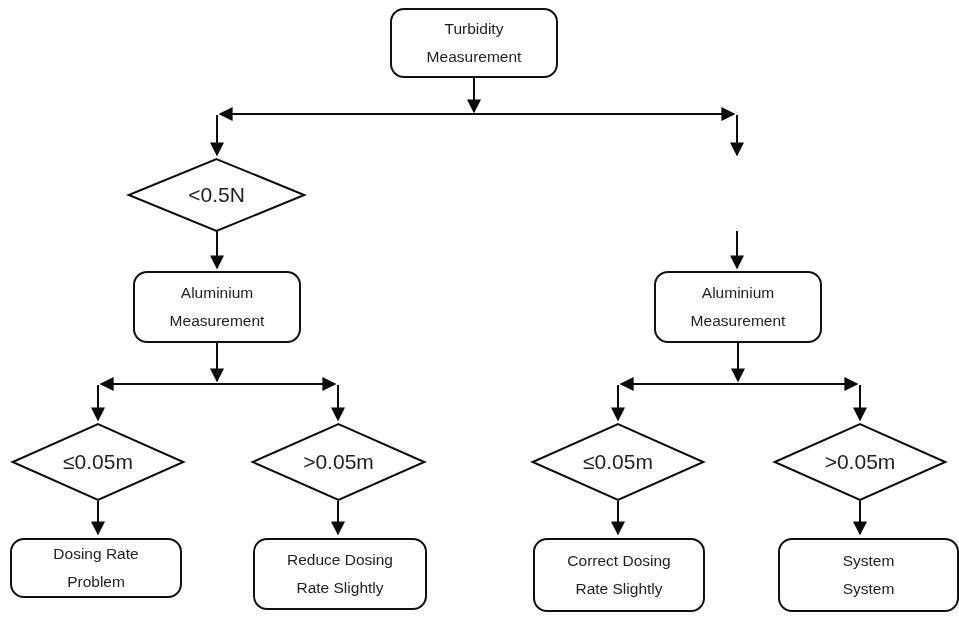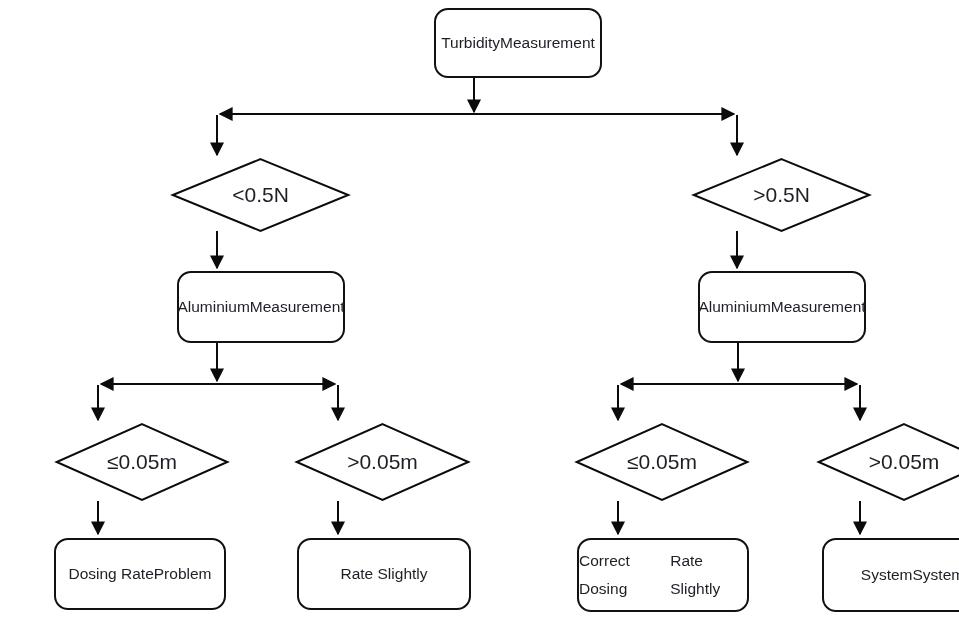--- a/index.html
+++ b/index.html
@@ -24,27 +24,26 @@
     z-index: 1;
   }
   svg.edges line {
     stroke: #0b0b0b;
     stroke-width: 2;
   }
   .node {
     position: absolute;
     z-index: 2;
     display: flex;
-    flex-direction: row;
+    flex-direction: column;
     align-items: center;
     justify-content: center;
-    text-align: left;
+    text-align: right;
     font-size: 15.5px;
     line-height: 28px;
-    margin-left: 44px;
   }
   .box {
     background: #ffffff;
     border: 2px solid #111111;
     border-radius: 14px;
     box-sizing: border-box;
   }
   .diamond {
     background: transparent;
   }
@@ -112,26 +111,20 @@
     <span>Measurement</span>
   </div>
 
   <div class="node diamond" style="left:126px;top:158px;width:181px;height:74px">
     <svg class="dshape" viewBox="0 0 100 100" preserveAspectRatio="none">
       <polygon points="50,1.5 98.5,50 50,98.5 1.5,50" vector-effect="non-scaling-stroke"></polygon>
     </svg>
     <span class="dlabel">&lt;0.5N</span>
   </div>
 
-  <div class="node diamond" style="left:647px;top:158px;width:181px;height:74px">
-    <svg class="dshape" viewBox="0 0 100 100" preserveAspectRatio="none">
-      <polygon points="50,1.5 98.5,50 50,98.5 1.5,50" vector-effect="non-scaling-stroke"></polygon>
-    </svg>
-    <span class="dlabel">&gt;0.5N</span>
-  </div>
 
   <div class="node box" style="left:133px;top:271px;width:168px;height:72px">
     <span>Aluminium</span>
     <span>Measurement</span>
   </div>
 
   <div class="node box" style="left:654px;top:271px;width:168px;height:72px">
     <span>Aluminium</span>
     <span>Measurement</span>
   </div>
@@ -157,26 +150,27 @@
     <span class="dlabel">≤0.05m</span>
   </div>
 
   <div class="node diamond" style="left:772px;top:423px;width:176px;height:78px">
     <svg class="dshape" viewBox="0 0 100 100" preserveAspectRatio="none">
       <polygon points="50,1.5 98.5,50 50,98.5 1.5,50" vector-effect="non-scaling-stroke"></polygon>
     </svg>
     <span class="dlabel">&gt;0.05m</span>
   </div>
 
-  <div class="node box" style="left:10px;top:538px;width:172px;height:72px">
+  <div class="node box" style="left:10px;top:538px;width:172px;height:60px">
     <span>Dosing Rate</span>
     <span>Problem</span>
   </div>
 
   <div class="node box" style="left:253px;top:538px;width:174px;height:72px">
+    <span>Reduce Dosing</span>
     <span>Rate Slightly</span>
   </div>
 
   <div class="node box" style="left:533px;top:538px;width:172px;height:74px">
     <span>Correct Dosing</span>
     <span>Rate Slightly</span>
   </div>
 
   <div class="node box" style="left:778px;top:538px;width:181px;height:74px">
     <span>System</span>

